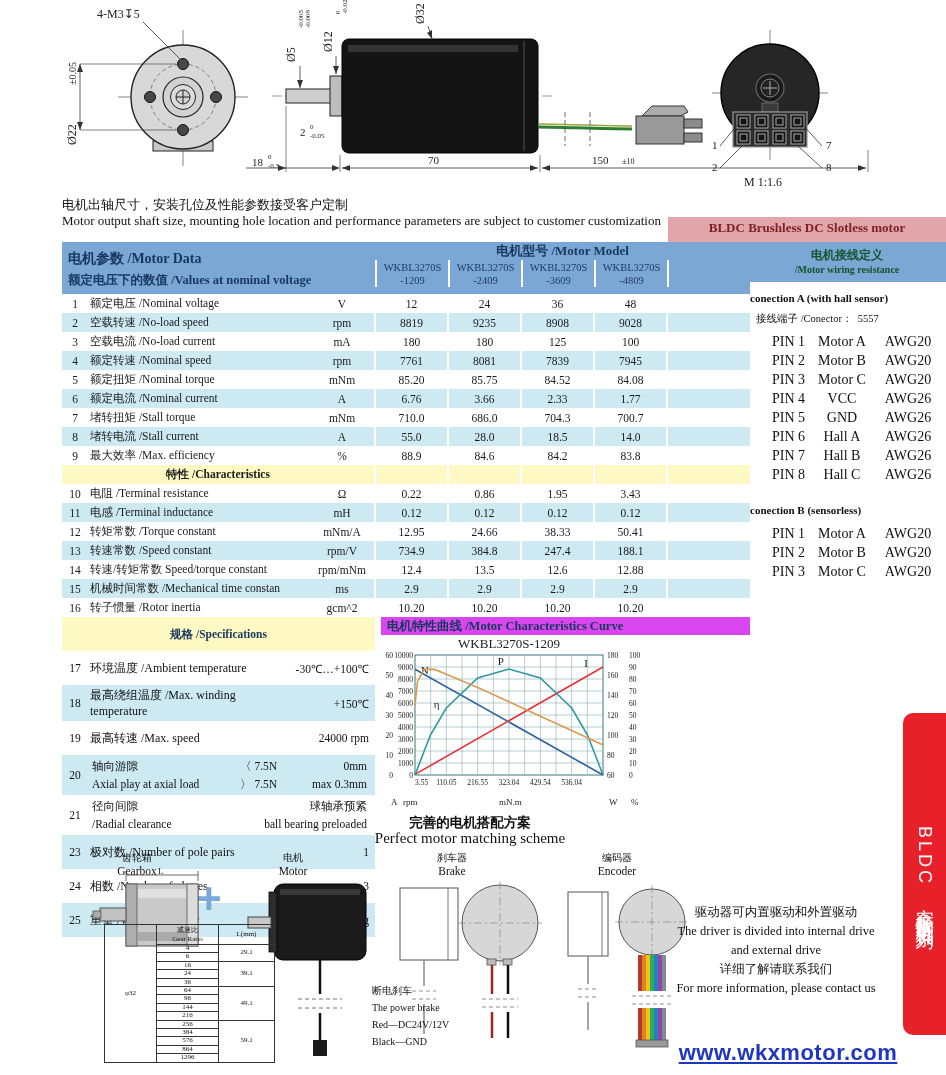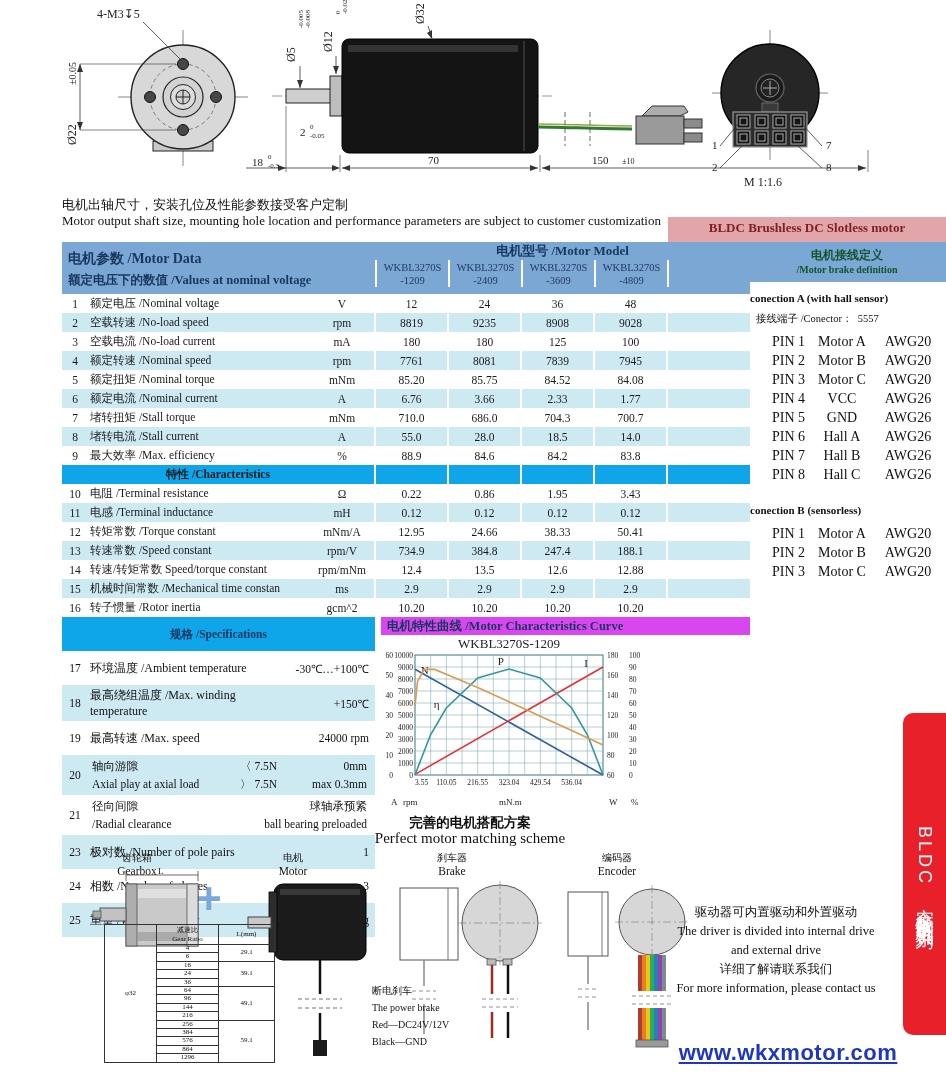--- a/index.html
+++ b/index.html
@@ -27,21 +27,21 @@
   .h-sub { font-size:12.5px; font-weight:bold; color:#17375e; padding-top:4px; }
   .h-model { font-size:13px; font-weight:bold; color:#17375e; text-align:center; height:18px; }
   .h-models { display:flex; }
   .h-mcell { width:73px; border-left:2px solid #fff; text-align:center; font-size:10.5px;
              color:#1f3a66; line-height:13px; padding-top:1px; }
   .h-mcell.empty { width:83px; }
   .c-num { text-align:center; font-size:11px; }
   .c-label { padding-left:2px !important; font-size:12px; }
   .c-unit { text-align:center; }
   .c-val, .c-extra { text-align:center; border-left:2px solid #fff; }
-  tr.sec td { background:#0ea5e9; }
+  tr.sec td { background:#fef9c3; }
   .sec-label { text-align:center; font-weight:bold; color:#17375e; font-size:12.5px; }
 
   
   #band { left:62px; top:617px; display:flex; }
   table.st { border-collapse:collapse; table-layout:fixed; width:313px; }
   table.st td { padding:2px; height:34px; font-size:11.5px; vertical-align:middle; }
   table.st .c-label { font-size:12px; }
   .st-val { text-align:right; padding-right:6px !important; }
   .two-line td { height:36px; }
   .tl { display:flex; height:18px; line-height:18px; font-size:11.5px; }
@@ -605,21 +605,21 @@
           <text x="116.72" y="29.599999999999994" font-size="11" fill="#1a2a4a">P</text>
           <polyline points="34.0,70.4 36.5,46.4 43.3,34.4 53.6,34.4 65.3,39.2 96.7,52.4 128.0,66.8 159.3,81.2 190.7,95.6 222.0,110.0" fill="none" stroke="#d99a52" stroke-width="1.6"></polyline>
           <text x="52.8" y="72.8" font-size="11" fill="#1a2a4a">η</text>
         </svg>
     </div>
   </div>
 
   <div class="abs" id="wiring">
     <div id="wiring-head">
       <div class="l1">电机接线定义</div>
-      <div class="l2">/Motor brake definition</div>
+      <div class="l2">/Motor wiring resistance</div>
     </div>
     <div class="conn-title" style="top:50px">conection A (with hall sensor)</div>
     <div class="conn-sub" style="top:70px">
       <span>接线端子 /Conector：</span>&nbsp;&nbsp;<span>5557</span>
     </div>
     <div class="pin-row" style="top:90px">
         <span class="pin">PIN 1</span>
         <span class="sig">Motor  A</span>
         <span class="awg">AWG20</span>
       </div>

